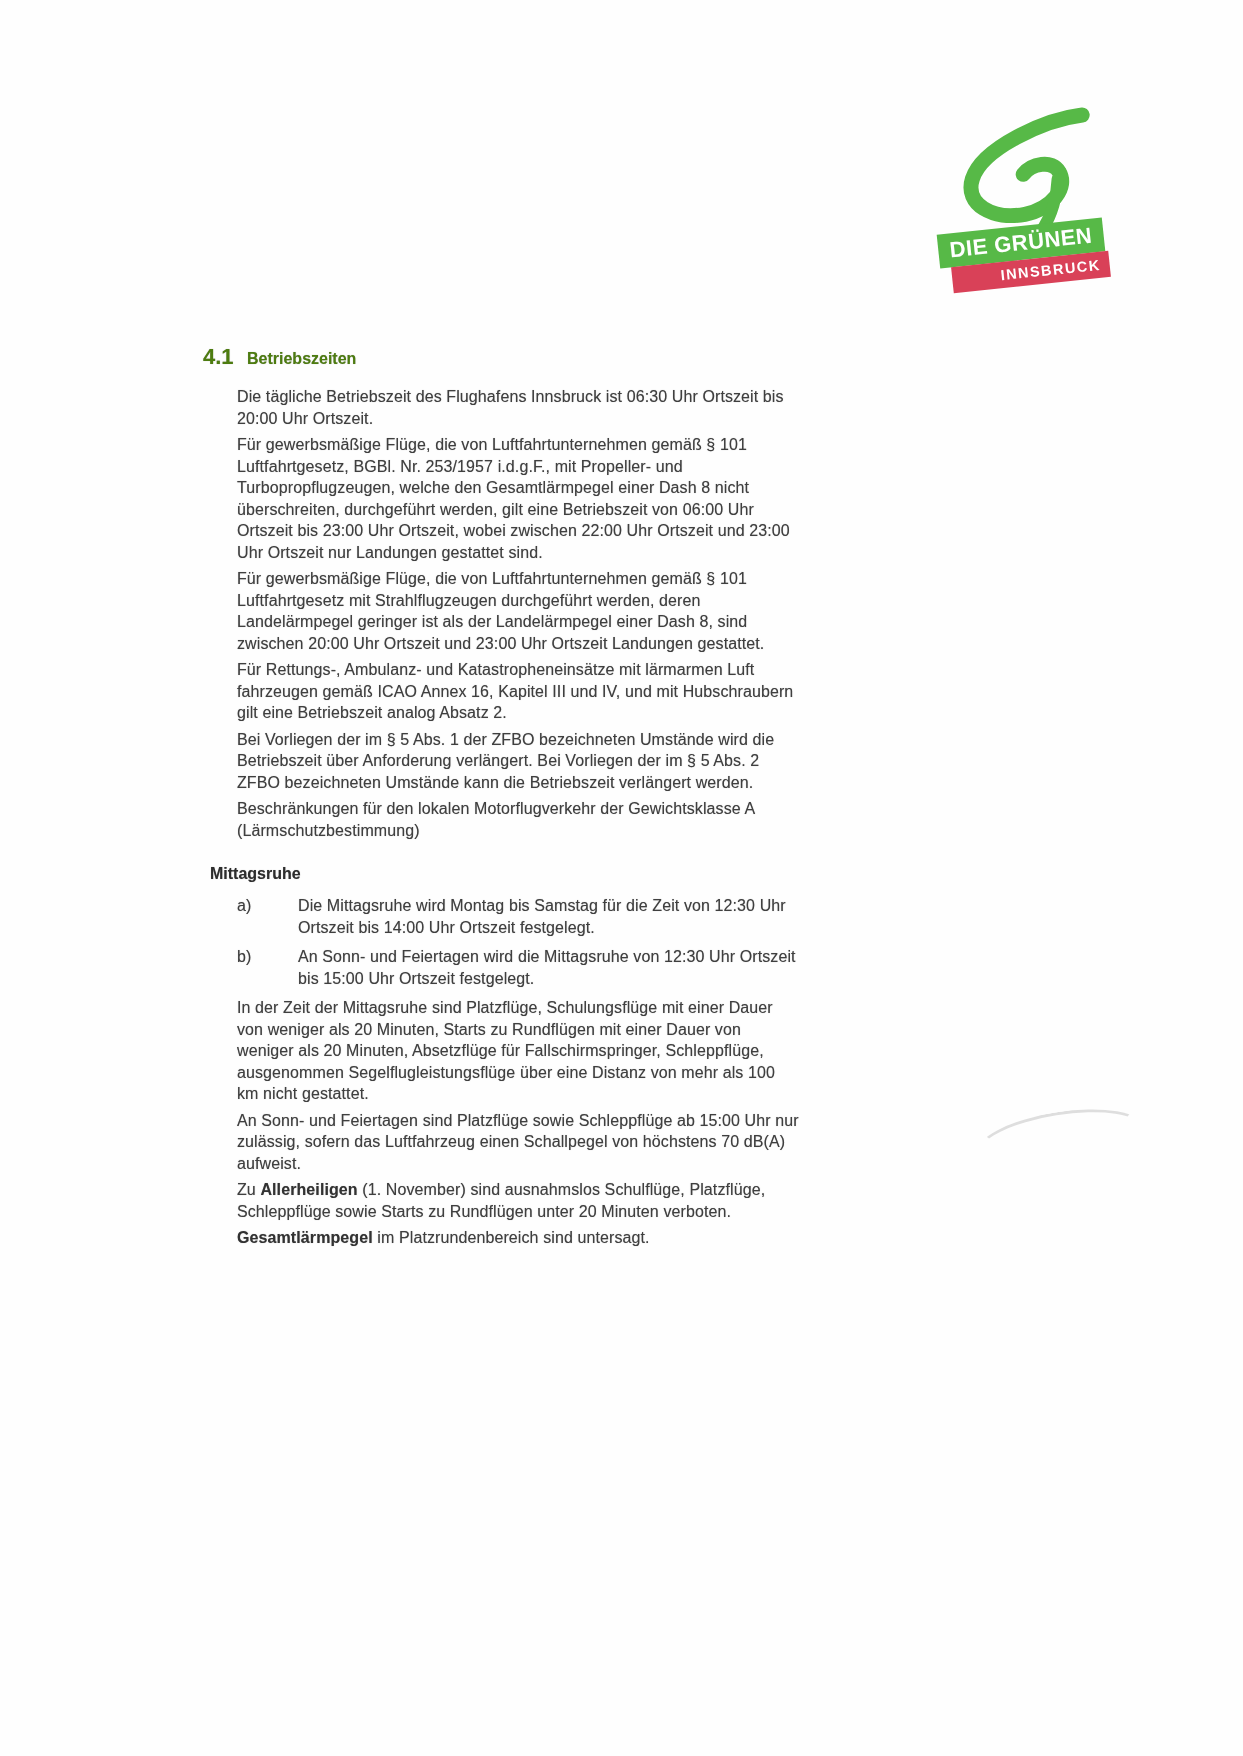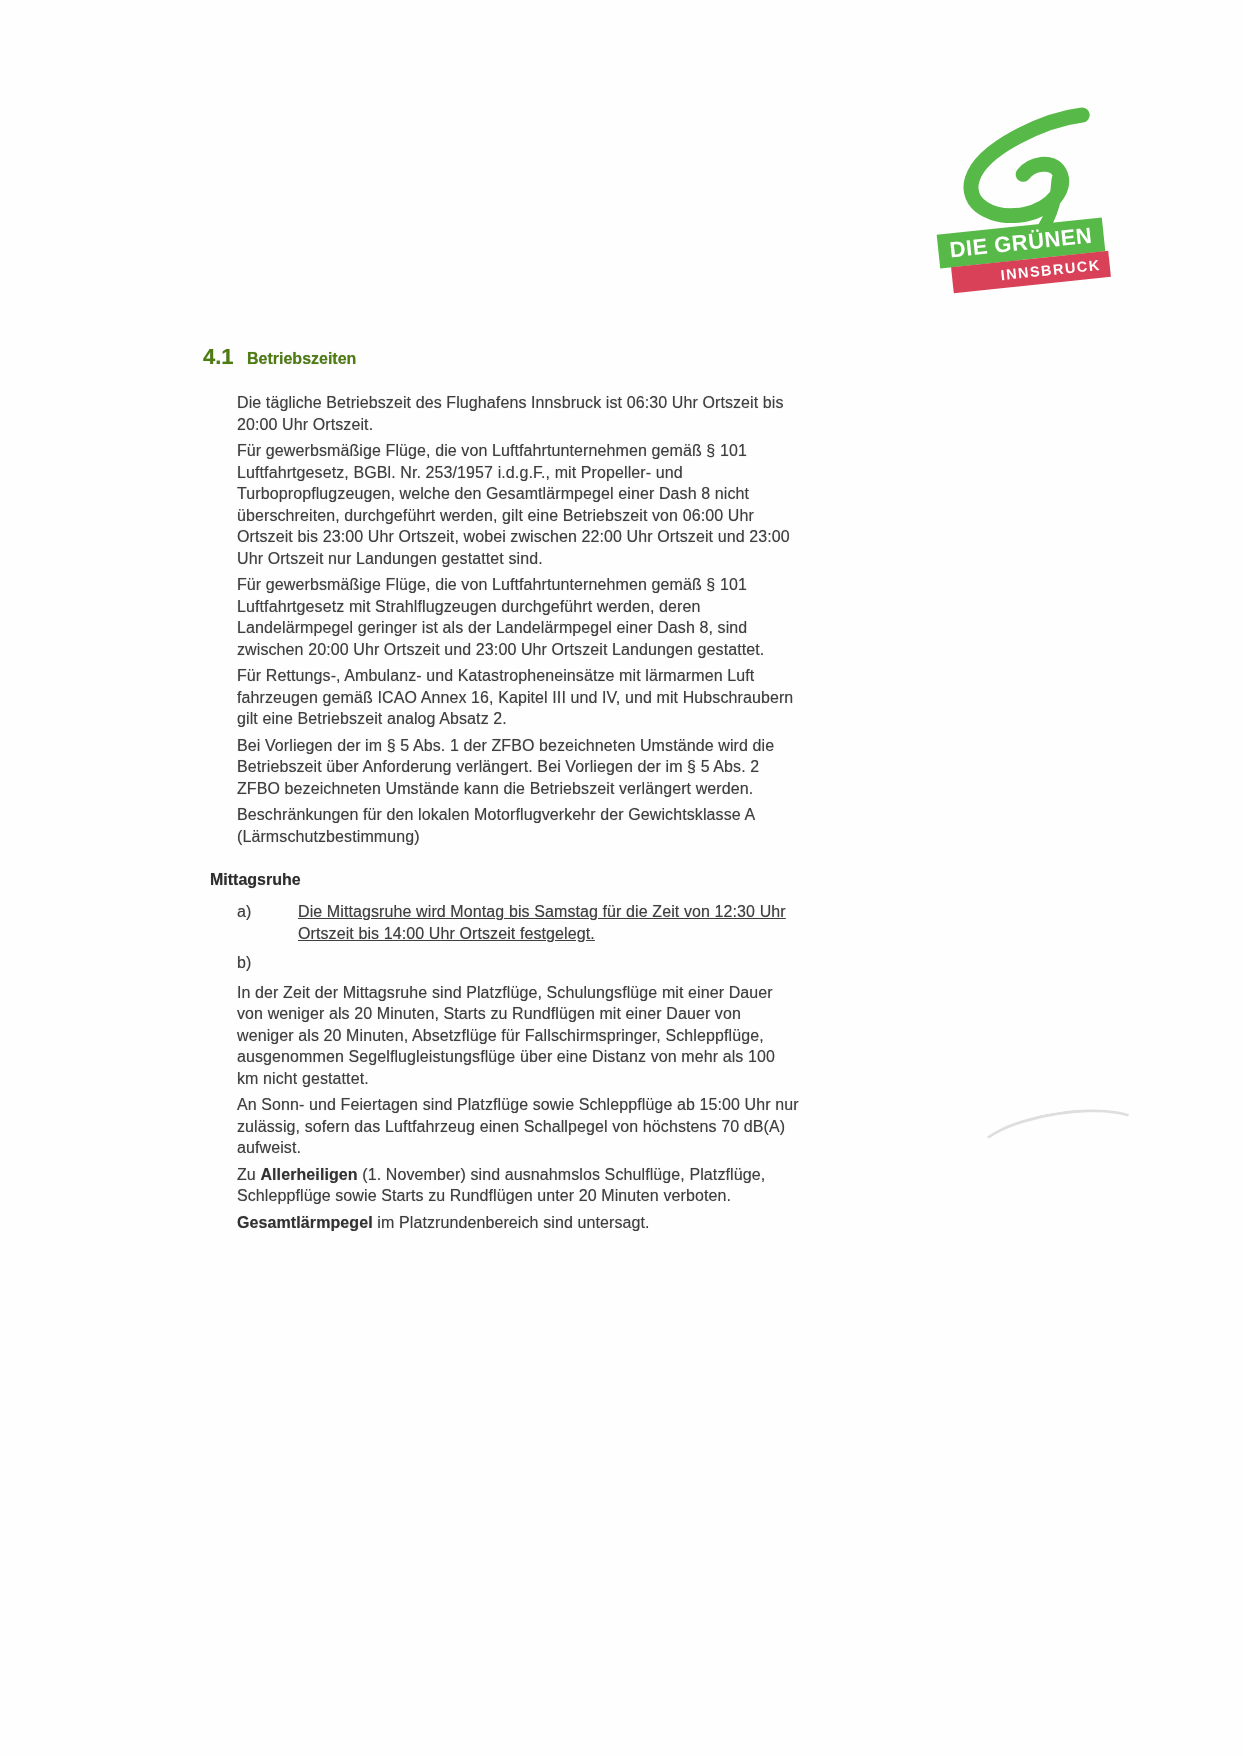--- a/index.html
+++ b/index.html
@@ -42,28 +42,28 @@
     font-size:22px;font-weight:bold;color:#4d7c0f;line-height:26px;
   }
   .sec-num{width:44px;margin-left:11px;flex:none;}
   .sec-title{margin:0;font-size:16px;}
   .body-text{
     margin:0 0 5px 45px;
     font-size:16px;line-height:21.5px;
     white-space:pre-line;
     letter-spacing:.1px;
   }
-  .first-para{margin-top:20px;}
+  .first-para{margin-top:14px;}
   .sub-heading{
     margin:24px 0 12px 18px;
     font-size:16px;font-weight:bold;color:#2d2d2d;
   }
   .list-item{display:flex;margin:0 0 8px 45px;font-size:16px;line-height:21.5px;}
   .list-marker{width:61px;flex:none;}
-  .list-text{white-space:pre-line;letter-spacing:.1px;text-decoration:underline;}
+  .list-text{white-space:pre-line;letter-spacing:.1px;}
   .b{font-weight:bold;color:#323232;}
 
   
   .scan-artifact{
     position:absolute;left:975px;top:1112px;width:165px;height:52px;
     border:3px solid transparent;border-top:3px solid rgba(110,110,110,.22);
     border-radius:50%;transform:rotate(-9deg);
   }
 </style>
 </head>
@@ -116,20 +116,22 @@
 
     <div class="sub-heading">Mittagsruhe</div>
 
     <div class="list-item">
       <span class="list-marker">a)</span>
       <span class="list-text">Die Mittagsruhe wird Montag bis Samstag für die Zeit von 12:30 Uhr
 Ortszeit bis 14:00 Uhr Ortszeit festgelegt.</span>
     </div>
     <div class="list-item">
       <span class="list-marker">b)</span>
+      <span class="list-text">An Sonn- und Feiertagen wird die Mittagsruhe von 12:30 Uhr Ortszeit
+bis 15:00 Uhr Ortszeit festgelegt.</span>
     </div>
 
     <p class="body-text">In der Zeit der Mittagsruhe sind Platzflüge, Schulungsflüge mit einer Dauer
 von weniger als 20 Minuten, Starts zu Rundflügen mit einer Dauer von
 weniger als 20 Minuten, Absetzflüge für Fallschirmspringer, Schleppflüge,
 ausgenommen Segelflugleistungsflüge über eine Distanz von mehr als 100
 km nicht gestattet.</p>
 
 
     <p class="body-text">An Sonn- und Feiertagen sind Platzflüge sowie Schleppflüge ab 15:00 Uhr nur

